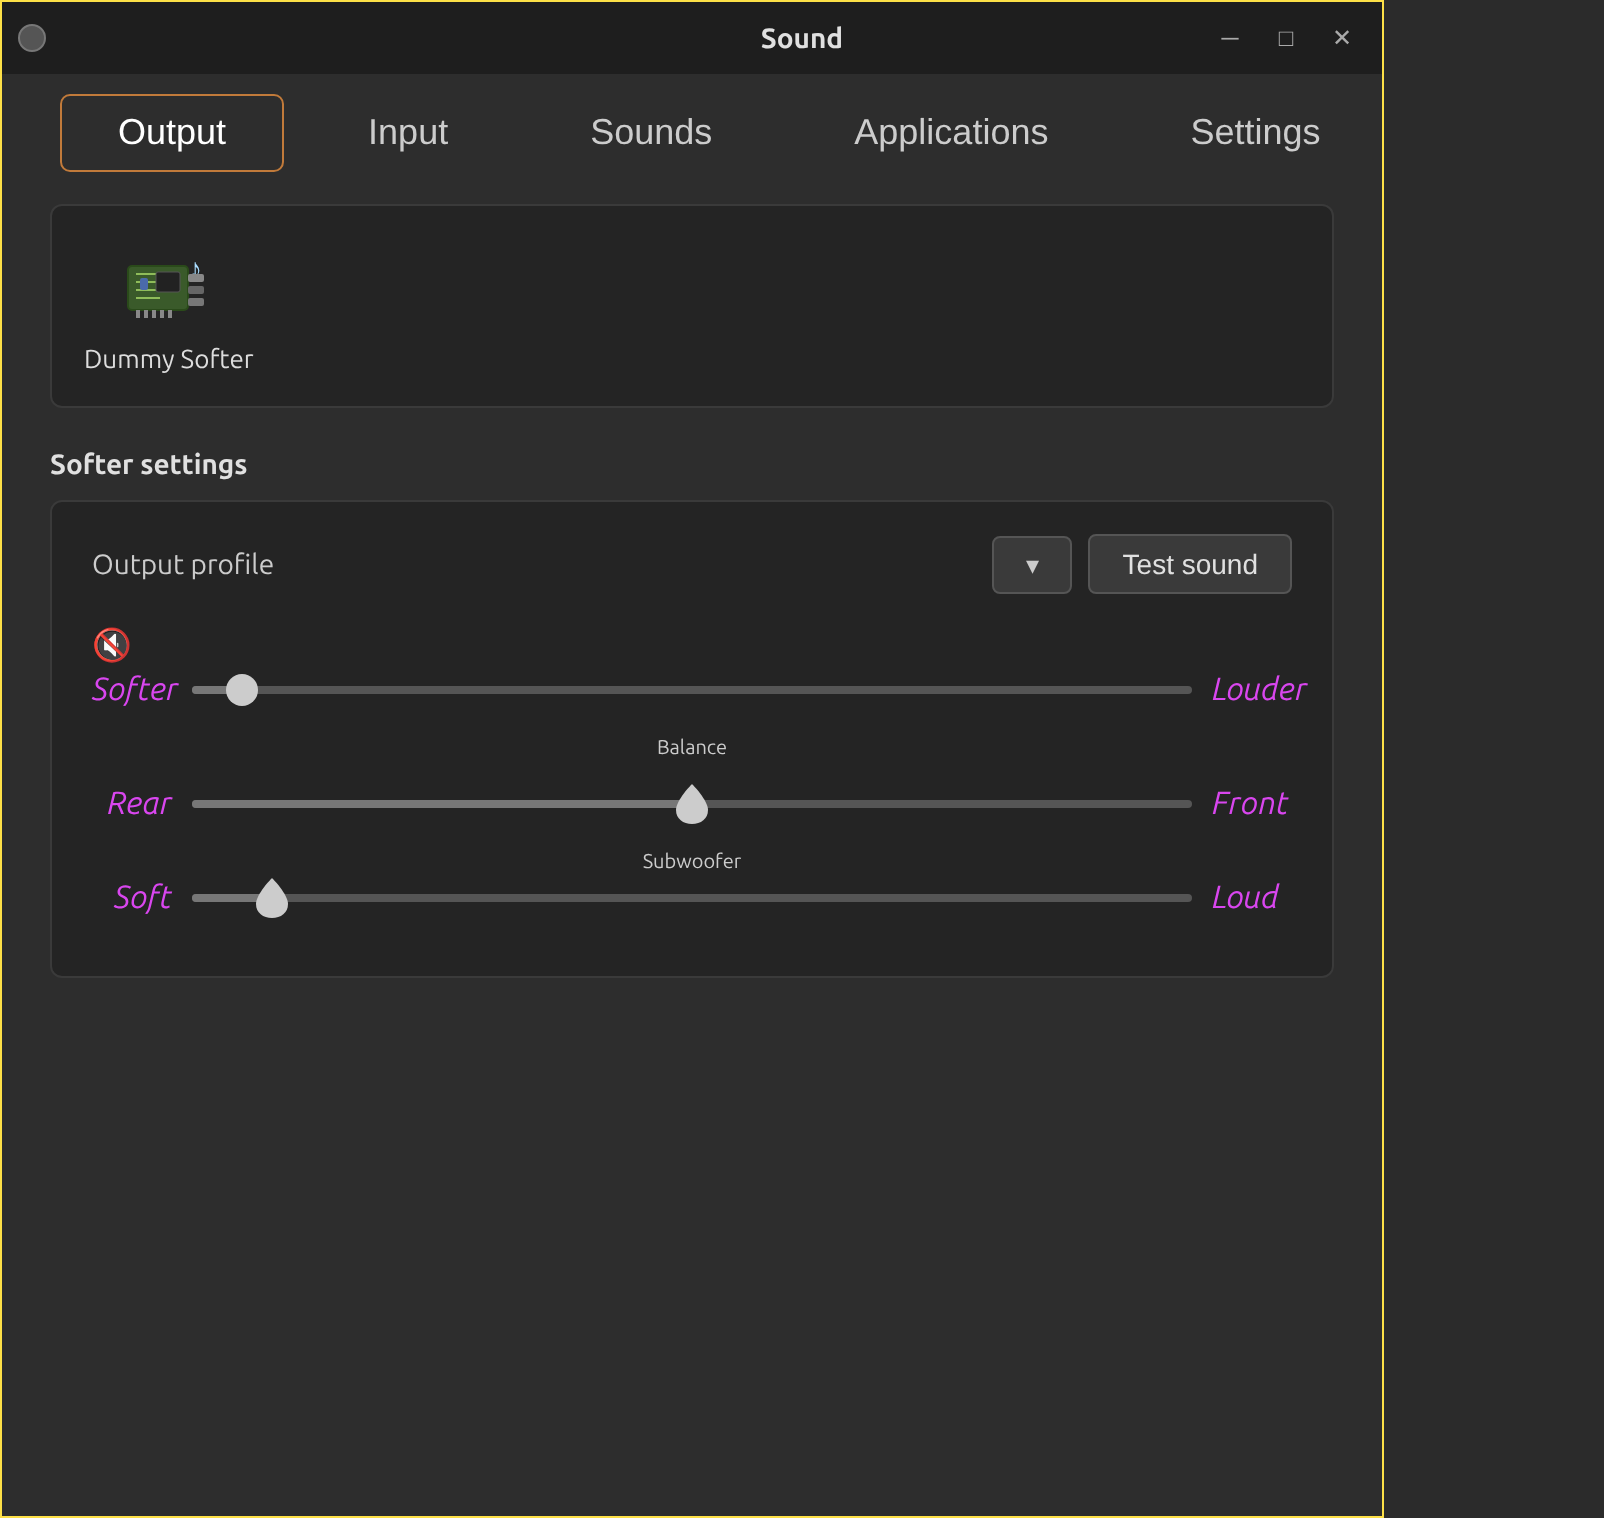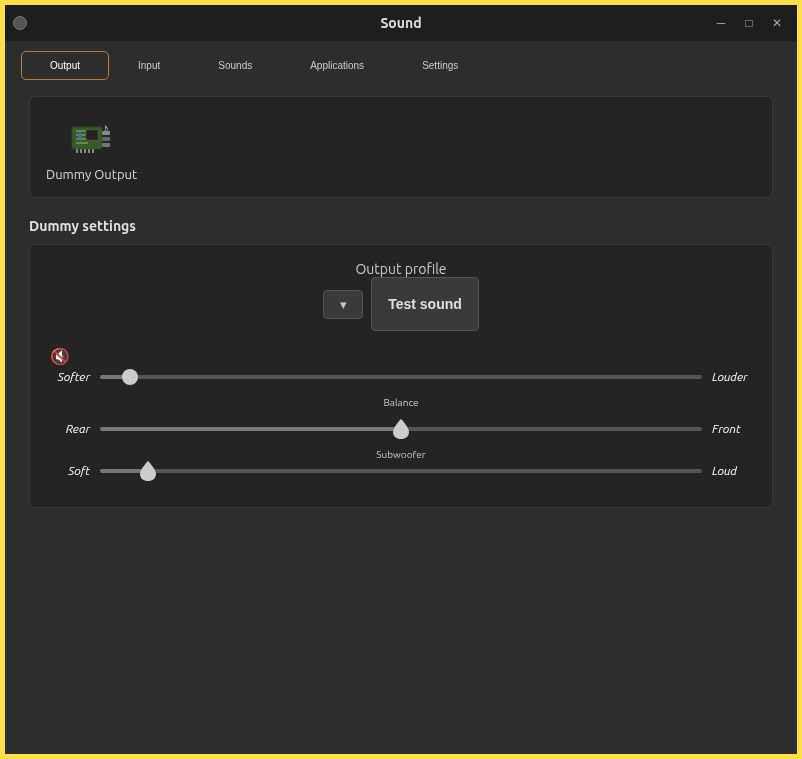--- a/index.html
+++ b/index.html
@@ -7,24 +7,24 @@
     body {
       background: #2b2b2b;
       font-family: 'Ubuntu', 'Cantarell', sans-serif;
       color: #e0e0e0;
       width: 802px;
       height: 759px;
       overflow: hidden;
     }
 
     .window {
-      width: 802px;
+      width: 692px;
       height: 759px;
       background: #2d2d2d;
-      border: 5px solid #fde047;
+      border: 1px solid #fde047;
       display: flex;
       flex-direction: column;
     }
 
     .titlebar {
       background: #1e1e1e;
       height: 36px;
       display: flex;
       align-items: center;
       justify-content: space-between;
@@ -80,22 +80,23 @@
       gap: 0;
       flex-shrink: 0;
     }
 
     .tab {
       padding: 8px 28px;
       background: transparent;
       border: 1px solid transparent;
       color: #ccc;
       cursor: pointer;
-      font-size: 10px;
+      font-size: 18px;
       border-radius: 0;
+      margin-left: 13px;
     }
 
     .tab.active {
       border: 1px solid #c17a3a;
       border-radius: 5px;
       color: #fff;
     }
 
     .content {
       padding: 16px 24px;
@@ -152,21 +153,20 @@
       border: 1px solid #3a3a3a;
       border-radius: 6px;
       padding: 16px 20px;
     }
 
     .profile-row {
       display: flex;
       align-items: center;
       justify-content: space-between;
       margin-bottom: 16px;
-      flex-direction: column;
     }
 
     .profile-label {
       font-size: 14px;
       color: #ccc;
     }
 
     .profile-right {
       display: flex;
       align-items: center;
@@ -185,24 +185,23 @@
       display: flex;
       align-items: center;
       justify-content: center;
     }
 
     .test-sound-btn {
       background: #3a3a3a;
       border: 1px solid #555;
       border-radius: 4px;
       color: #e0e0e0;
-      padding: 18px 16px;
+      padding: 6px 16px;
       cursor: pointer;
       font-size: 14px;
-      font-weight: bold;
     }
 
     .slider-section {
       margin-bottom: 14px;
     }
 
     .slider-label-row {
       display: flex;
       align-items: center;
       gap: 10px;
@@ -225,22 +224,22 @@
       flex: 1;
     }
 
     .slider-row {
       display: flex;
       align-items: center;
       gap: 10px;
     }
 
     .side-label {
-      font-size: 12px;
-      color: #ffffff;
+      font-size: 16px;
+      color: #d946ef;
       width: 40px;
       text-align: right;
       font-style: italic;
     }
 
     .side-label.right {
       text-align: left;
     }
 
     .slider-track {
@@ -340,25 +339,25 @@
             <rect x="34" y="24" width="8" height="4" rx="1" fill="#666"></rect>
             <rect x="34" y="30" width="8" height="4" rx="1" fill="#777"></rect>
 
             <rect x="8" y="36" width="2" height="4" fill="#888"></rect>
             <rect x="12" y="36" width="2" height="4" fill="#888"></rect>
             <rect x="16" y="36" width="2" height="4" fill="#888"></rect>
             <rect x="20" y="36" width="2" height="4" fill="#888"></rect>
             <rect x="24" y="36" width="2" height="4" fill="#888"></rect>
           </svg>
         </div>
-        <div class="device-label">Dummy Output</div>
+        <div class="device-label">Dummy Softer</div>
       </div>
     </div>
 
-    <div class="section-title">Dummy settings</div>
+    <div class="section-title">Softer settings</div>
     <div class="device-settings-box">
 
       <div class="profile-row">
         <span class="profile-label">Output profile</span>
         <div class="profile-right">
           <button class="dropdown-btn">
             <span>▾</span>
           </button>
           <button class="test-sound-btn">Test sound</button>
         </div>

